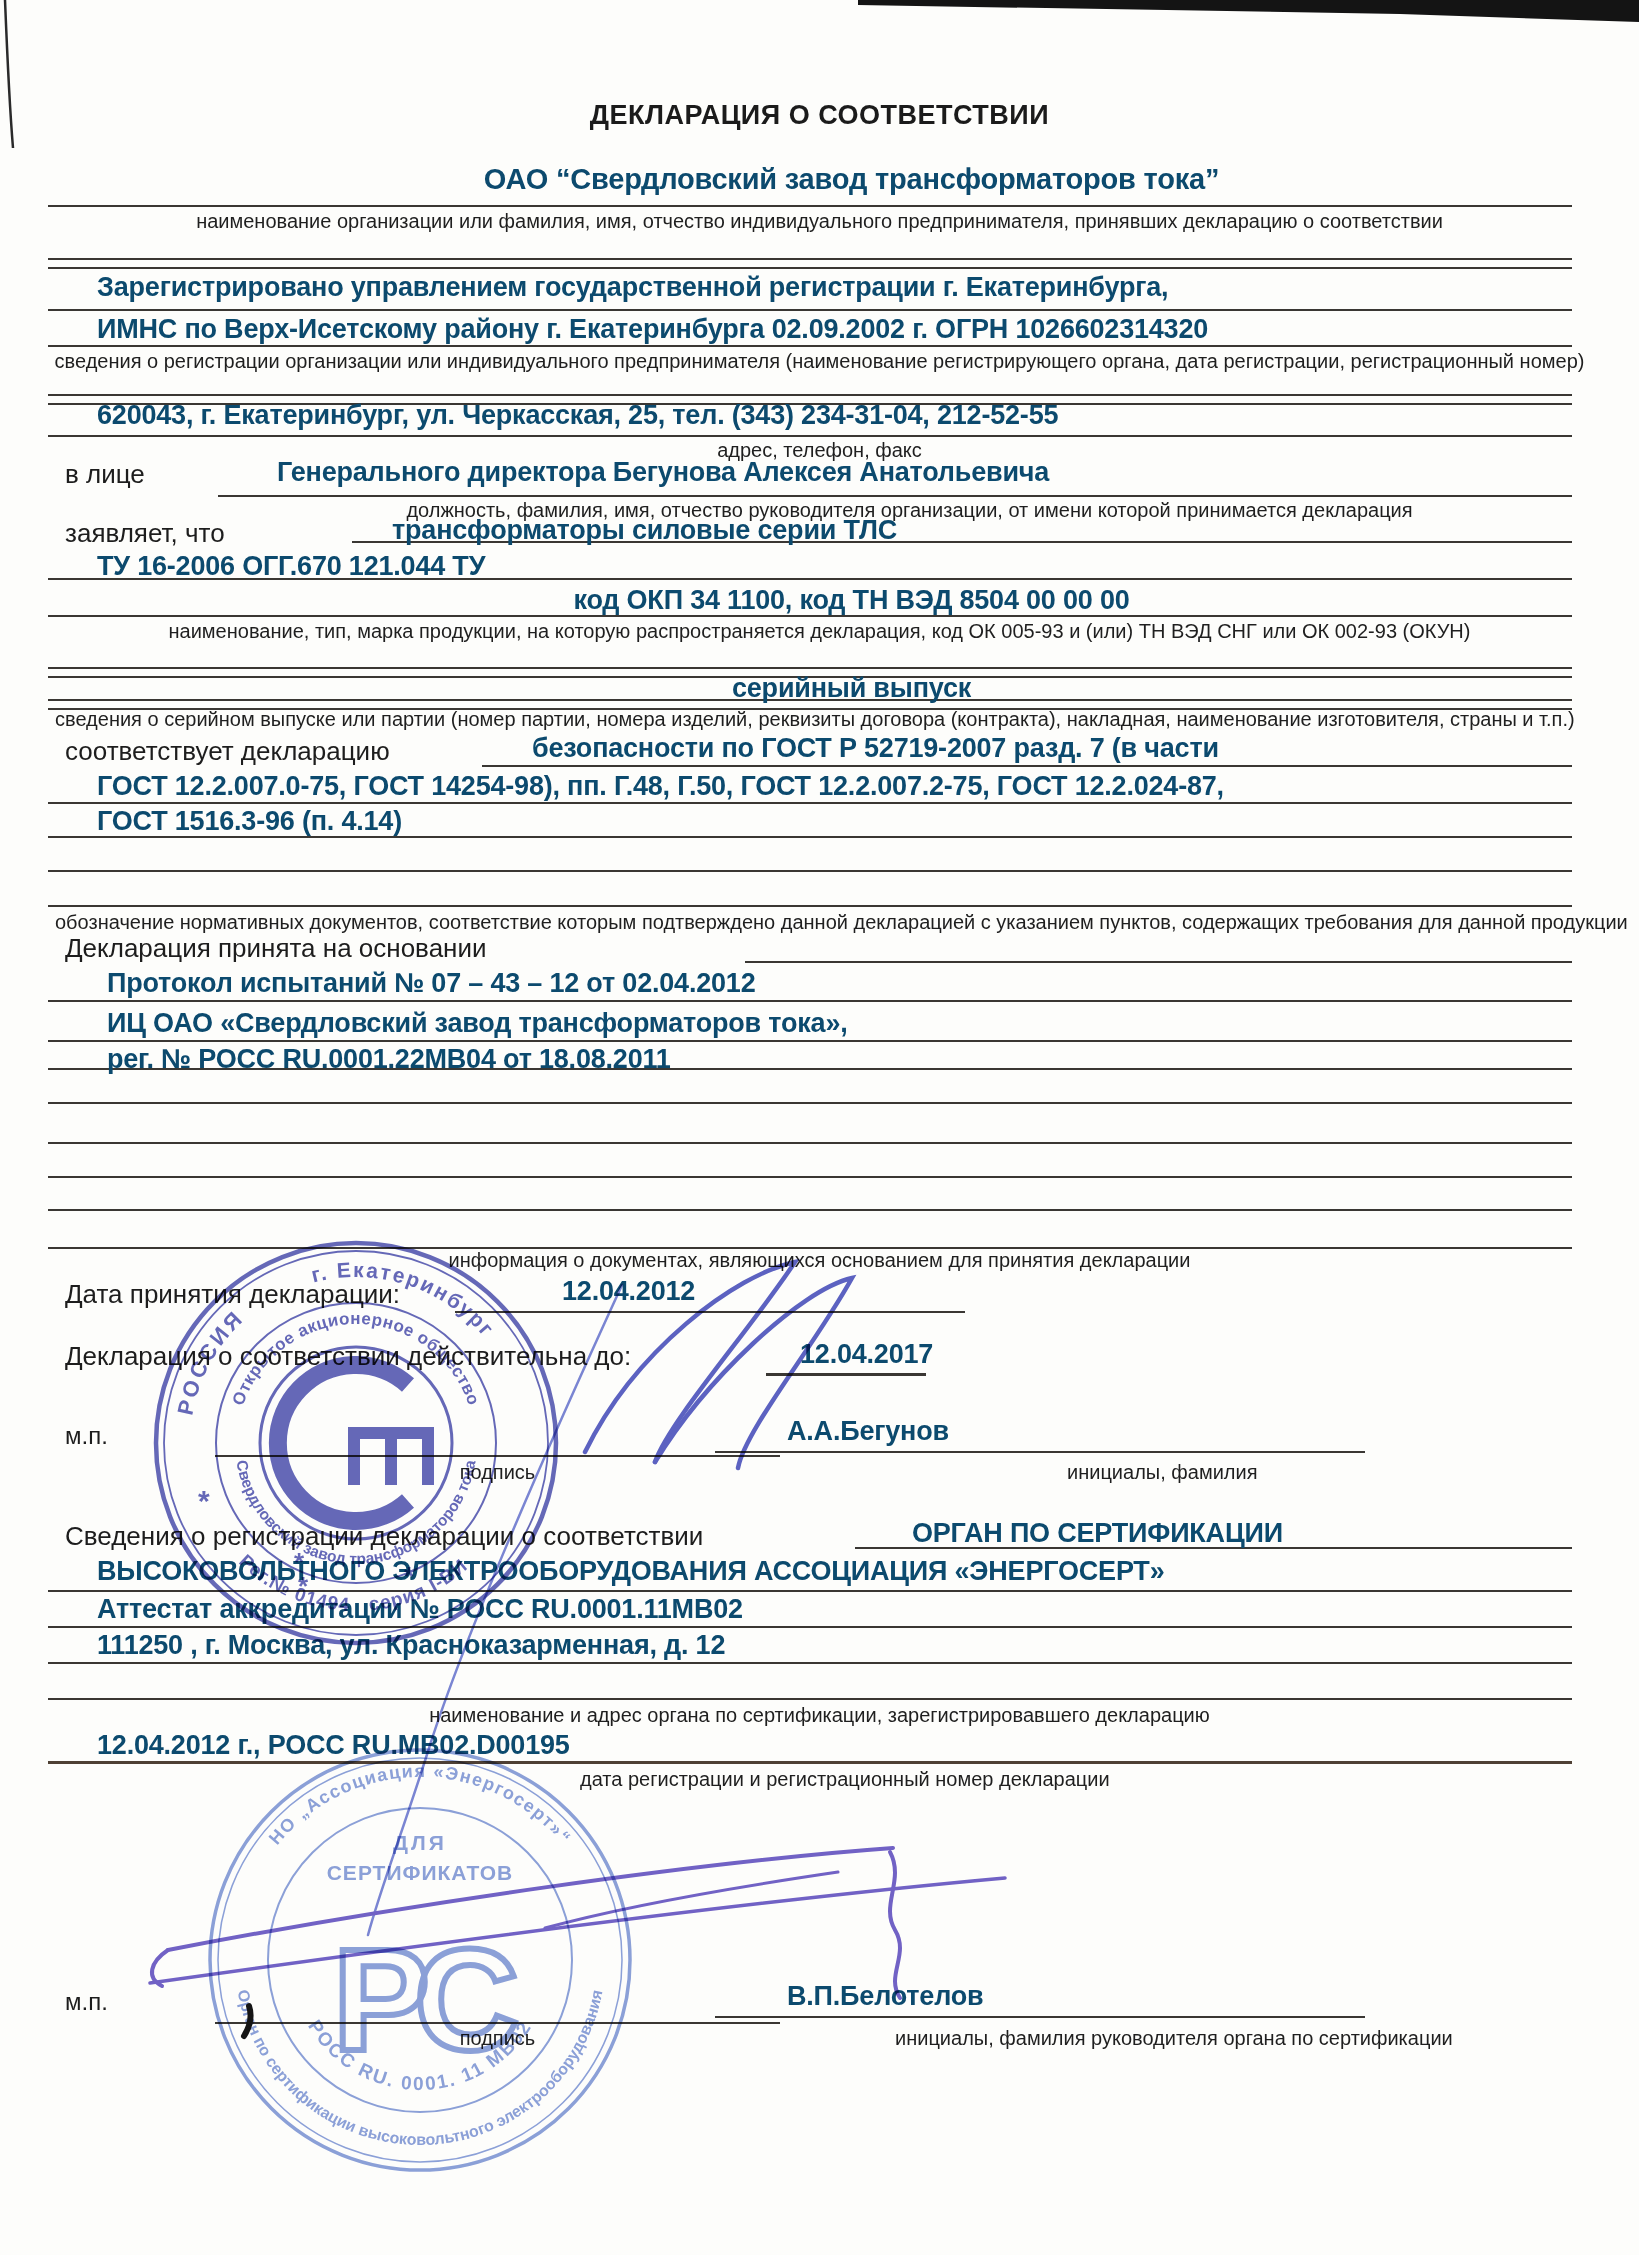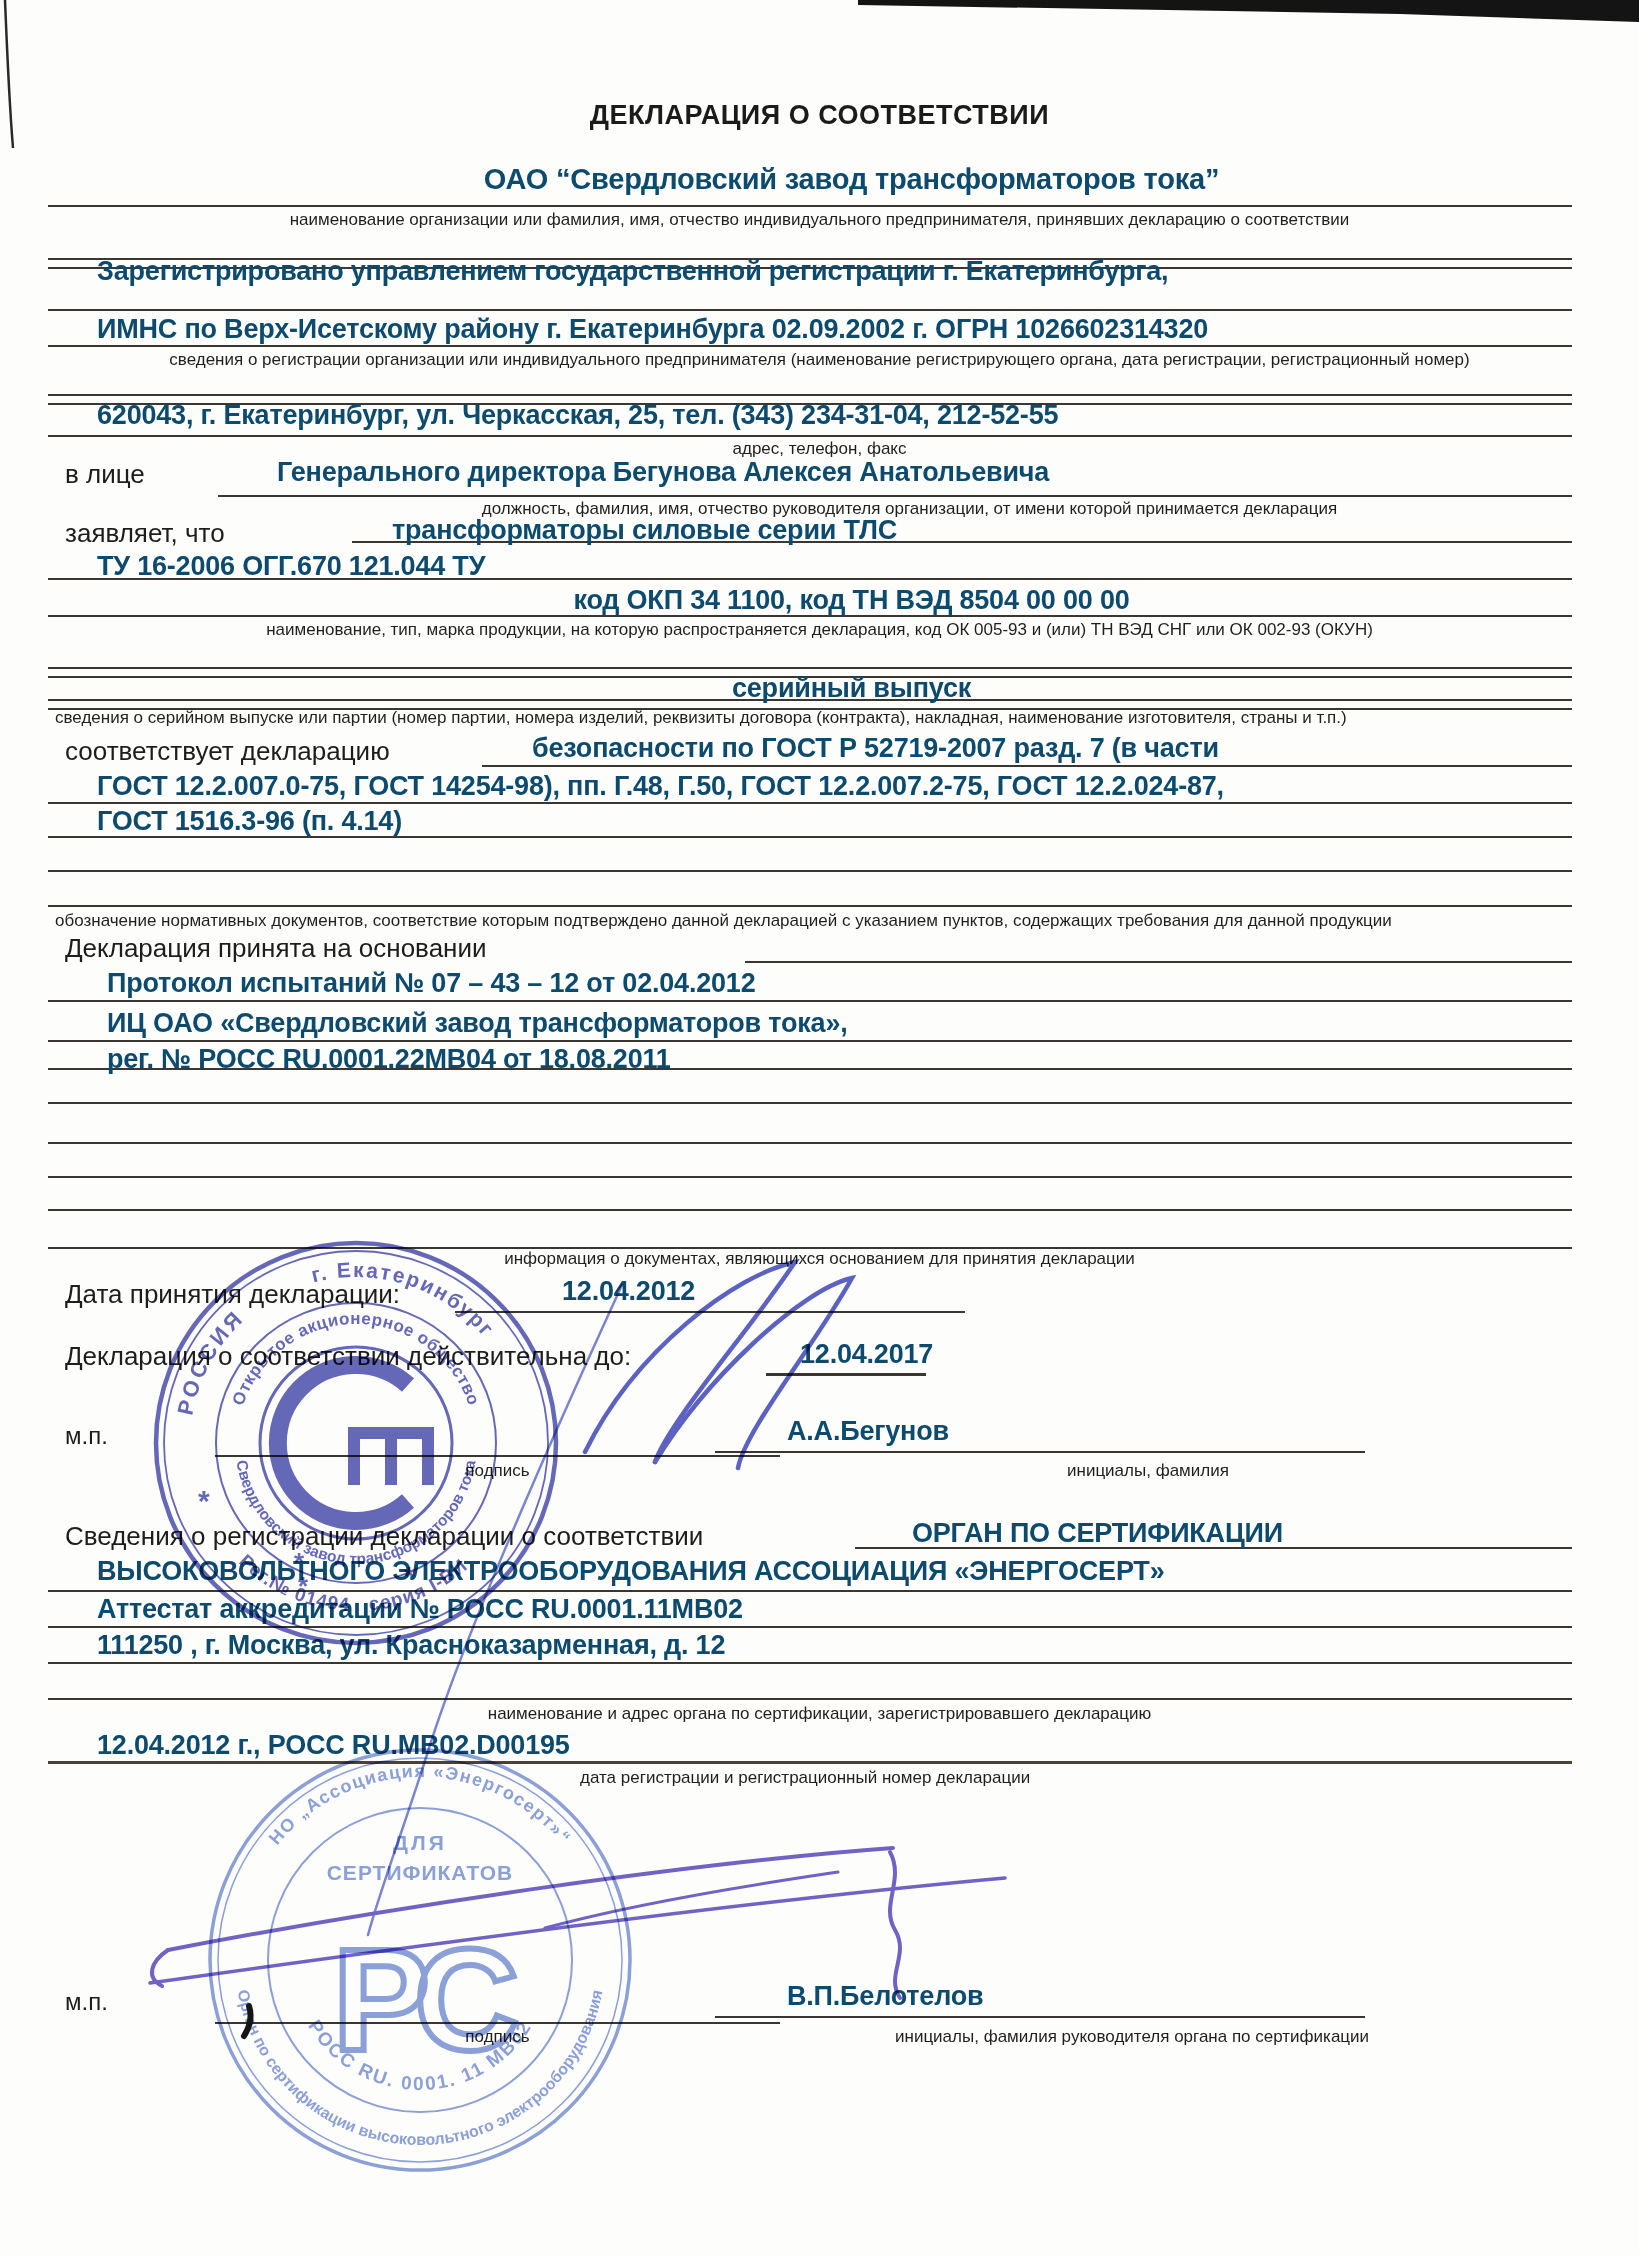--- a/index.html
+++ b/index.html
@@ -3,21 +3,21 @@
 <meta charset="utf-8">
 <style>
   html,body{margin:0;padding:0;background:#e8e8e8;}
   #page{
     position:relative;width:1639px;height:2255px;background:#fdfdfb;
     font-family:"Liberation Sans",sans-serif;color:#1b1b1b;overflow:hidden;
   }
   .t{position:absolute;white-space:nowrap;z-index:2;}
   .entry{font-weight:bold;font-size:27px;letter-spacing:-0.2px;color:#0c4a6e;padding-left:32px;}
   .label{font-size:26px;color:#1d1d1d;}
-  .cap{font-size:17px;color:#1f1f1f;letter-spacing:0;}
+  .cap{font-size:20px;color:#1f1f1f;letter-spacing:0;}
   .ctr{left:0;width:1639px;text-align:center;}
   .rule{position:absolute;height:2px;background:#3a3733;z-index:1;}
   .rule.dbl{height:7px;background:transparent;border-top:2px solid #3a3733;border-bottom:2px solid #3a3733;}
   .stamp{position:absolute;z-index:3;mix-blend-mode:multiply;}
   .inkwork{position:absolute;left:0;top:0;z-index:4;mix-blend-mode:multiply;pointer-events:none;}
   .marks{position:absolute;left:0;top:0;z-index:5;pointer-events:none;}
   .stamp text{font-family:"Liberation Sans",sans-serif;font-weight:bold;}
 </style>
 </head>
 <body>
@@ -60,21 +60,21 @@
   <div class="rule" style="left:48px;width:1524px;top:1662px"></div>
   <div class="rule" style="left:48px;width:1524px;top:1698px"></div>
   <div class="rule" style="left:48px;width:1524px;top:1761px;height:3px;background:#4e4034"></div>
   <div class="rule" style="left:215px;width:565px;top:2022px"></div>
   <div class="rule" style="left:715px;width:650px;top:2016px"></div>
 
   <div class="t ctr" style="top:100px;font-size:27px;font-weight:bold;letter-spacing:0.5px">ДЕКЛАРАЦИЯ О СООТВЕТСТВИИ</div>
   <div class="t ctr entry" style="top:163px;font-size:29px">ОАО “Свердловский завод трансформаторов тока”</div>
   <div class="t ctr cap" style="top:210px">наименование организации или фамилия, имя, отчество индивидуального предпринимателя, принявших декларацию о соответствии</div>
 
-  <div class="t entry" style="left:65px;top:256px">Зарегистрировано управлением государственной регистрации г. Екатеринбурга,</div>
+  <div class="t entry" style="left:65px;top:272px">Зарегистрировано управлением государственной регистрации г. Екатеринбурга,</div>
   <div class="t entry" style="left:65px;top:314px">ИМНС по Верх-Исетскому району г. Екатеринбурга 02.09.2002 г. ОГРН 1026602314320</div>
   <div class="t ctr cap" style="top:350px">сведения о регистрации организации или индивидуального предпринимателя (наименование регистрирующего органа, дата регистрации, регистрационный номер)</div>
 
   <div class="t entry" style="left:65px;top:400px">620043, г. Екатеринбург, ул. Черкасская, 25, тел. (343) 234-31-04, 212-52-55</div>
   <div class="t ctr cap" style="top:439px">адрес, телефон, факс</div>
 
   <div class="t label" style="left:65px;top:459px">в лице</div>
   <div class="t cap" style="left:180px;width:1459px;text-align:center;top:499px">должность, фамилия, имя, отчество руководителя организации, от имени которой принимается декларация</div>
   <div class="t entry" style="left:245px;top:457px">Генерального директора Бегунова Алексея Анатольевича</div>
 

